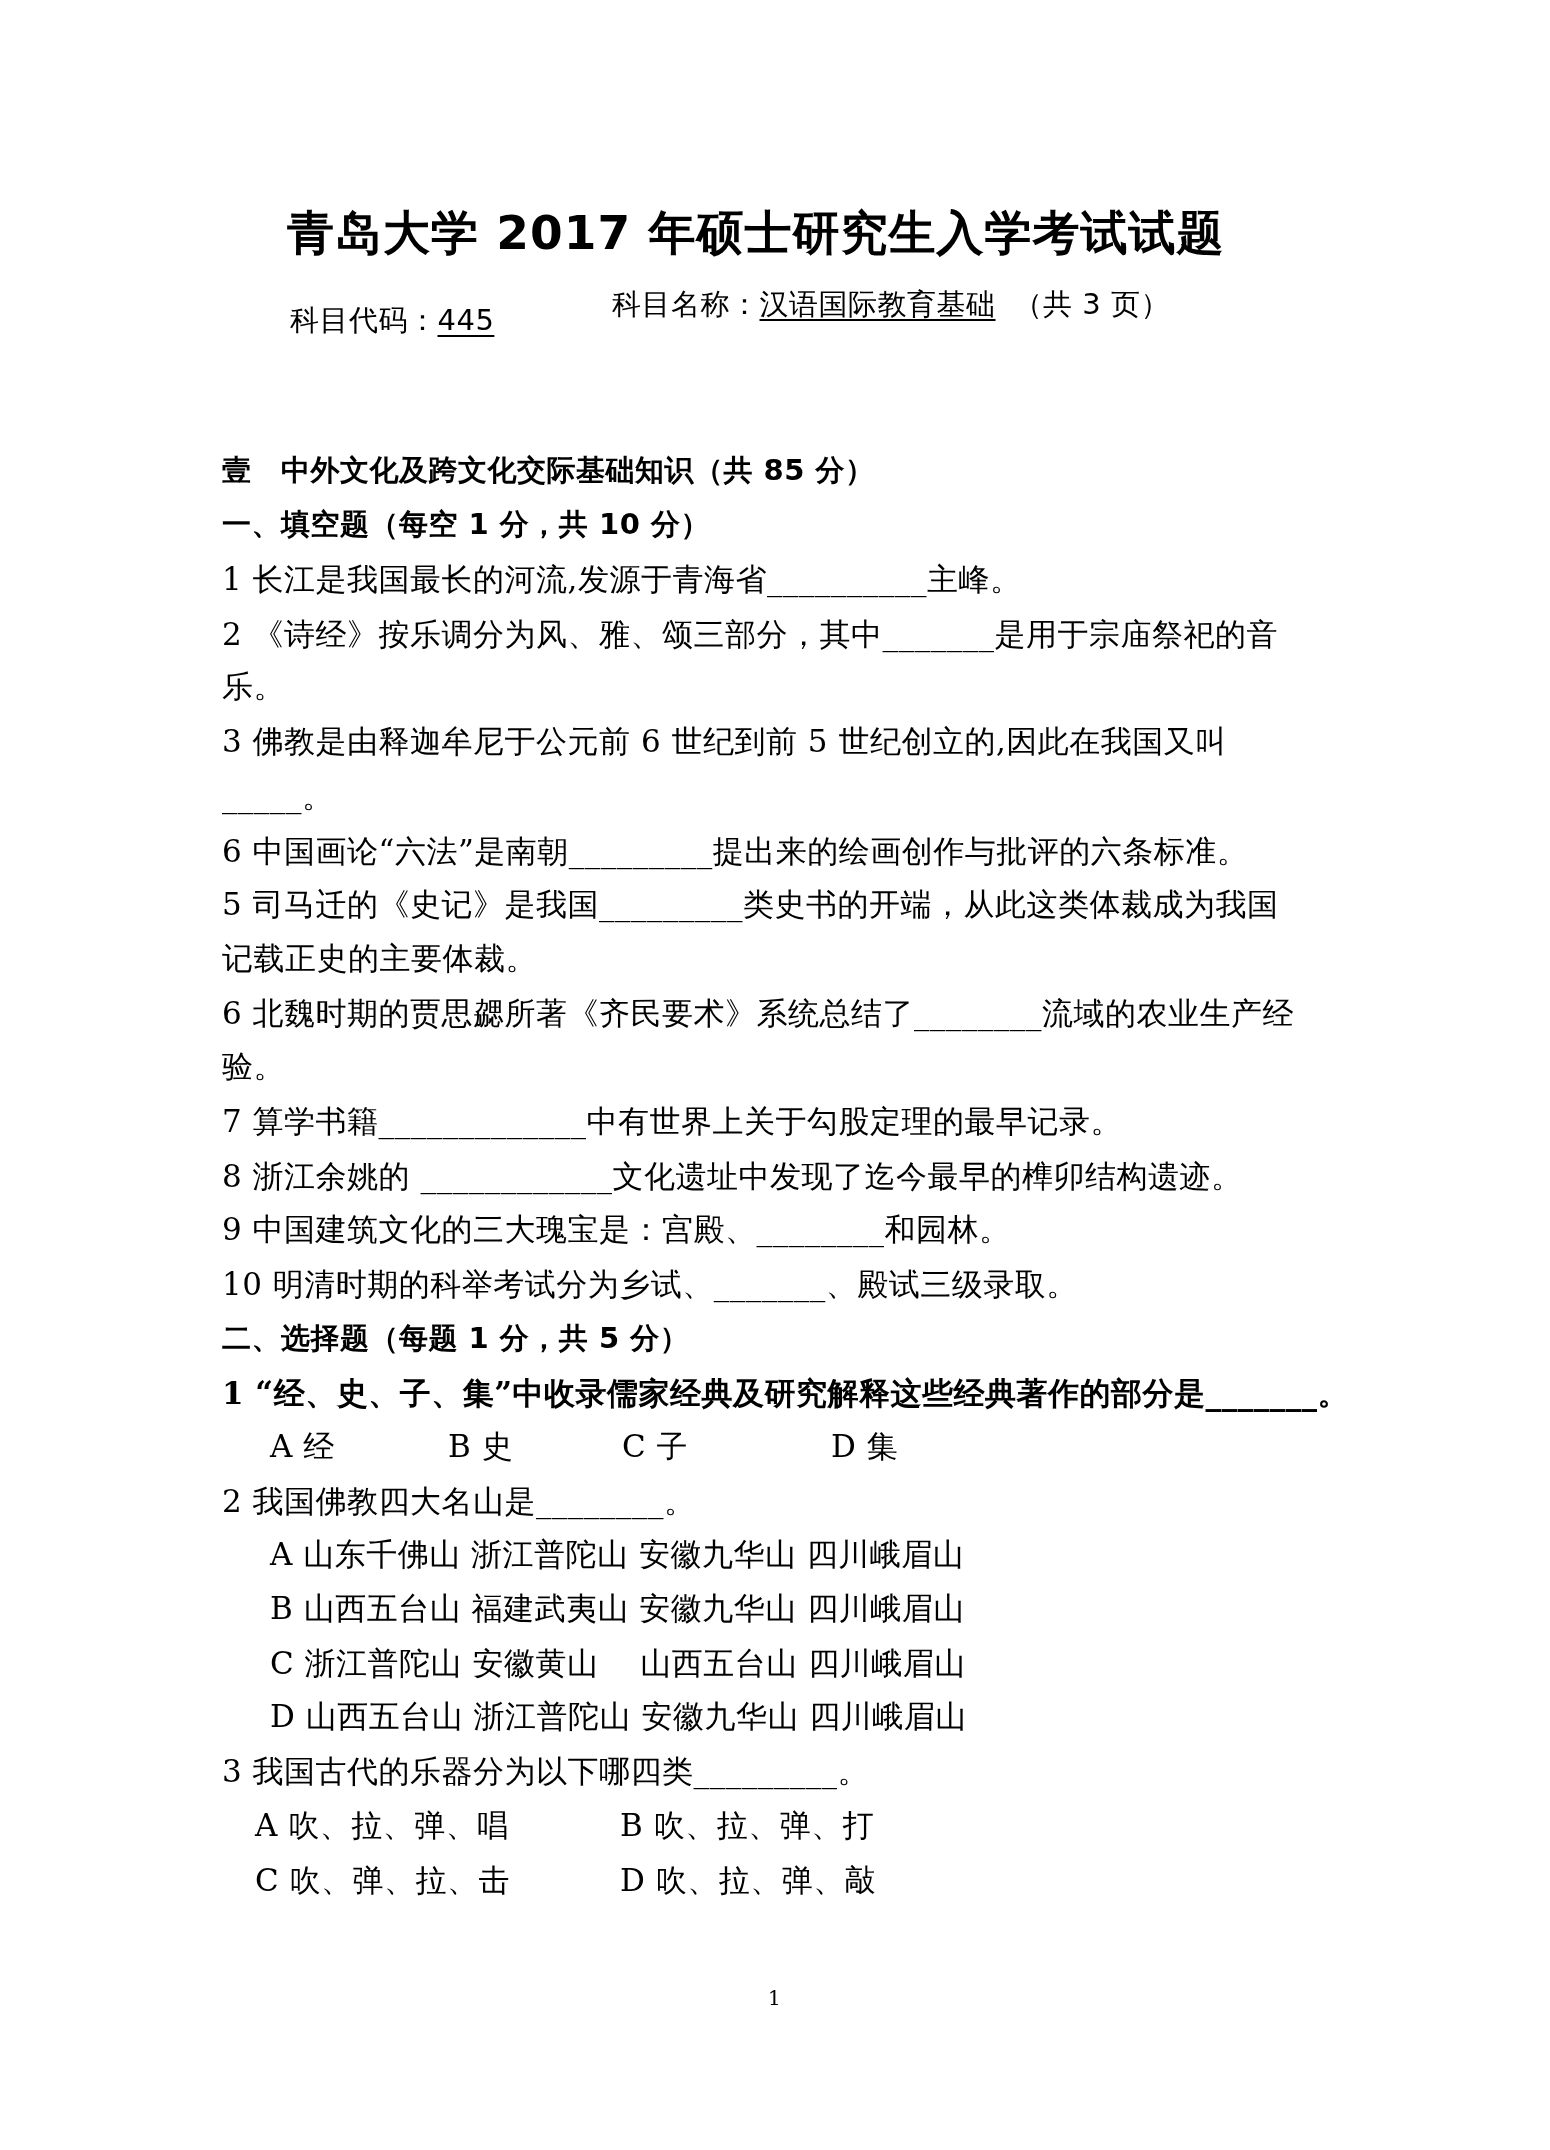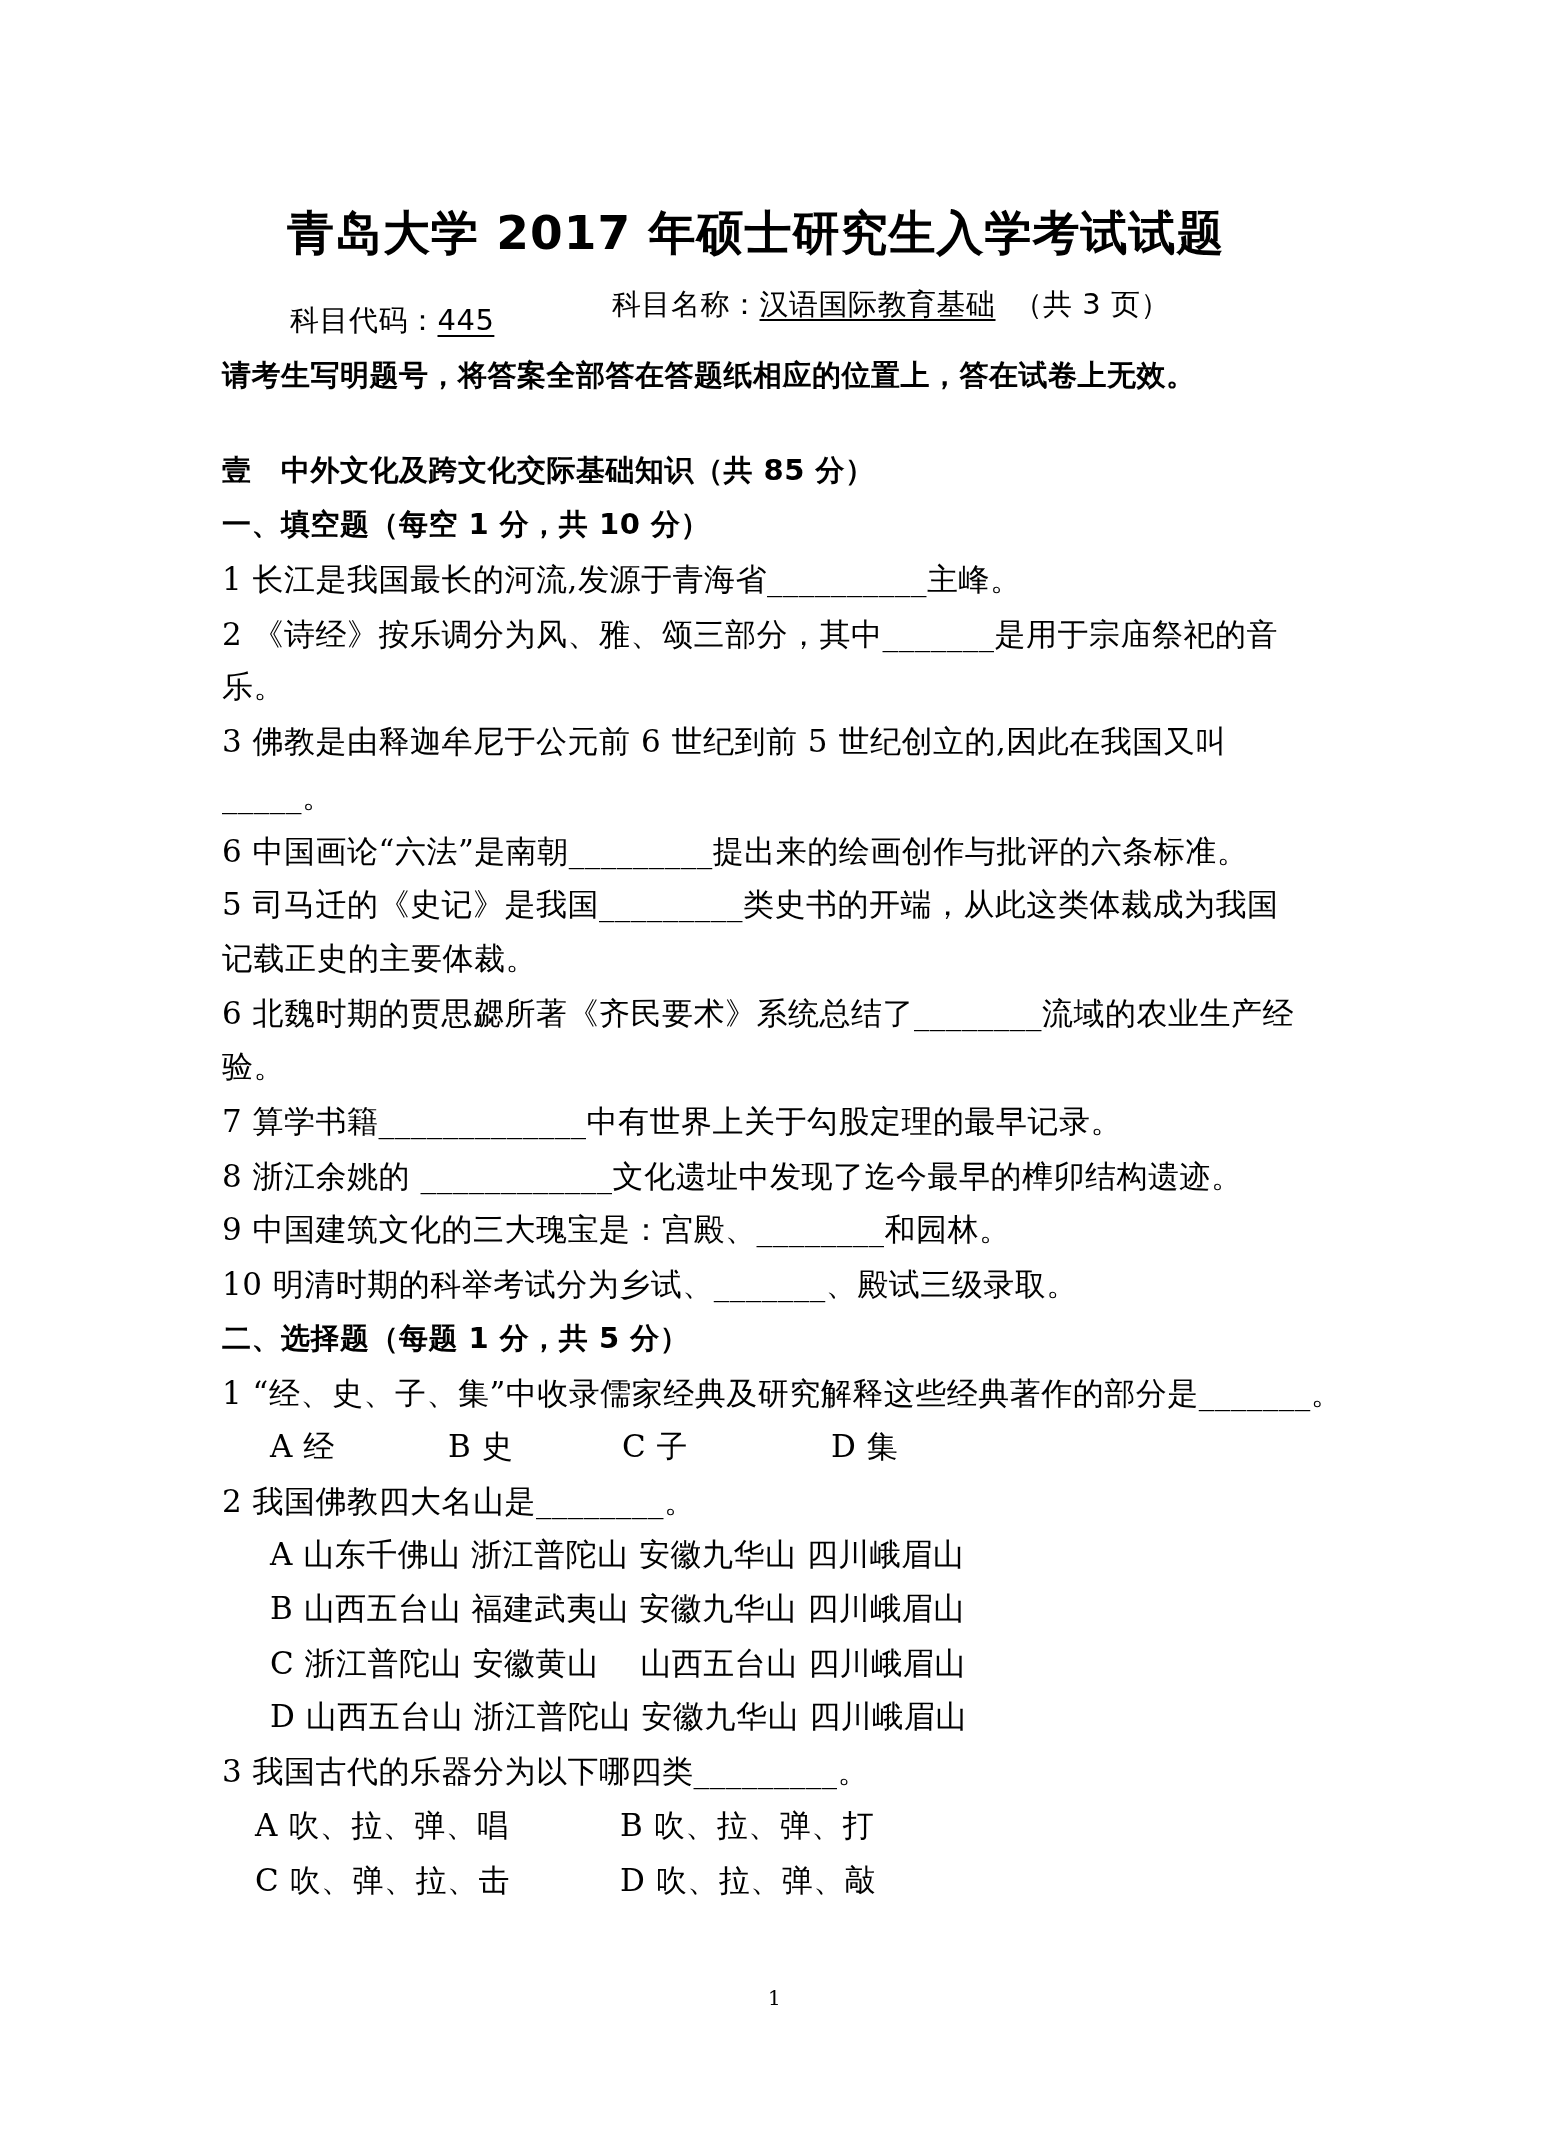--- a/index.html
+++ b/index.html
@@ -75,21 +75,20 @@
 
   <div class="title">青岛大学 2017 年硕士研究生入学考试试题</div>
 
   <div class="line subject-line" style="left:290px; top:320px;">
     <span>科目代码：</span><span class="u">445</span>
   </div>
   <div class="line subject-line" style="left:612px; top:304px;">
     <span>科目名称：</span><span class="u">汉语国际教育基础</span><span class="gap" style="width:18px;"></span><span>（共 3 页）</span>
   </div>
 
-  <div class="line bold" style="left:222px; top:375px;">请考生写明题号，将答案全部答在答题纸相应的位置上，答在试卷上无效。</div>
 
   <div class="line bold" style="left:222px; top:470px;">壹　中外文化及跨文化交际基础知识（共 85 分）</div>
 
   <div class="line bold" style="left:222px; top:524px;">一、填空题（每空 1 分，共 10 分）</div>
 
   <div class="line" style="left:222px; top:579px;">1 长江是我国最长的河流,发源于青海省__________主峰。</div>
   <div class="line" style="left:222px; top:634px;">2 《诗经》按乐调分为风、雅、颂三部分，其中_______是用于宗庙祭祀的音</div>
   <div class="line" style="left:222px; top:686px;">乐。</div>
   <div class="line" style="left:222px; top:741px;">3 佛教是由释迦牟尼于公元前 6 世纪到前 5 世纪创立的,因此在我国又叫</div>
   <div class="line" style="left:222px; top:796px;">_____。</div>
@@ -98,21 +97,21 @@
   <div class="line" style="left:222px; top:958px;">记载正史的主要体裁。</div>
   <div class="line" style="left:222px; top:1013px;">6 北魏时期的贾思勰所著《齐民要术》系统总结了________流域的农业生产经</div>
   <div class="line" style="left:222px; top:1066px;">验。</div>
   <div class="line" style="left:222px; top:1121px;">7 算学书籍_____________中有世界上关于勾股定理的最早记录。</div>
   <div class="line" style="left:222px; top:1176px;">8 浙江余姚的 ____________文化遗址中发现了迄今最早的榫卯结构遗迹。</div>
   <div class="line" style="left:222px; top:1229px;">9 中国建筑文化的三大瑰宝是：宫殿、________和园林。</div>
   <div class="line" style="left:222px; top:1284px;">10 明清时期的科举考试分为乡试、_______、殿试三级录取。</div>
 
   <div class="line bold" style="left:222px; top:1338px;">二、选择题（每题 1 分，共 5 分）</div>
 
-  <div class="line" style="left:222px; top:1393px;">1 “经、史、子、集”中收录儒家经典及研究解释这些经典著作的部分是_______。</div>
+  <div class="line" style="left:222px; top:1393px;font-weight:bold;">1 “经、史、子、集”中收录儒家经典及研究解释这些经典著作的部分是_______。</div>
   <div class="line" style="left:270px; top:1446px;text-align:right;">A 经</div>
   <div class="line" style="left:448px; top:1446px;">B 史</div>
   <div class="line" style="left:622px; top:1446px;">C 子</div>
   <div class="line" style="left:831px; top:1446px;">D 集</div>
 
   <div class="line" style="left:222px; top:1501px;">2 我国佛教四大名山是________。</div>
   <div class="line" style="left:270px; top:1554px;">A 山东千佛山 浙江普陀山 安徽九华山 四川峨眉山</div>
   <div class="line" style="left:270px; top:1608px;text-align:center;">B 山西五台山 福建武夷山 安徽九华山 四川峨眉山</div>
   <div class="line" style="left:270px; top:1663px;">C 浙江普陀山 安徽黄山　 山西五台山 四川峨眉山</div>
   <div class="line" style="left:270px; top:1716px;">D 山西五台山 浙江普陀山 安徽九华山 四川峨眉山</div>

